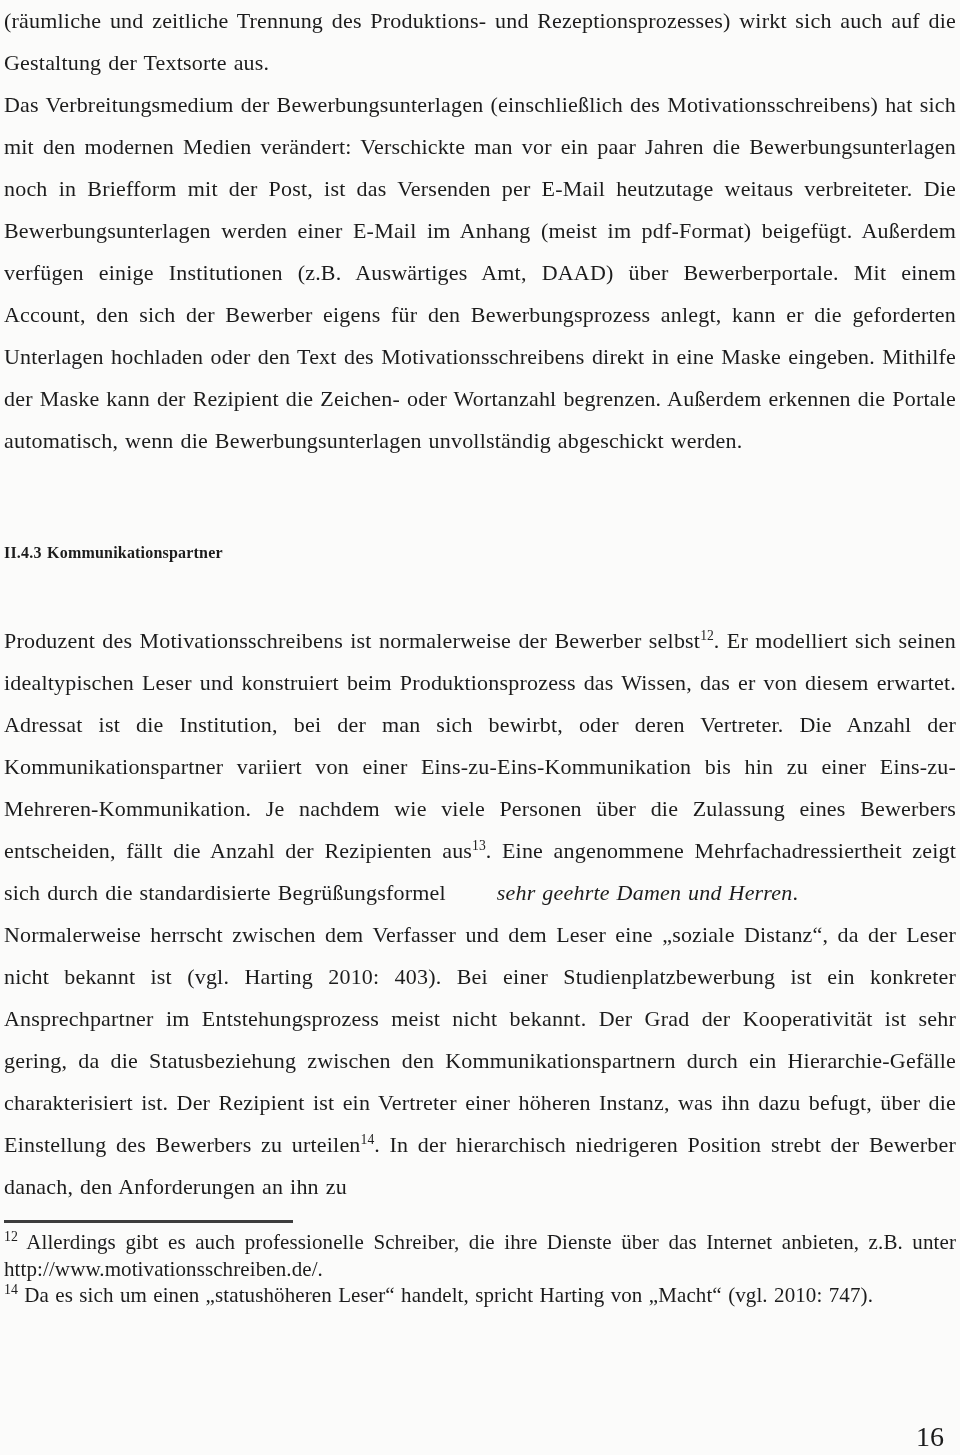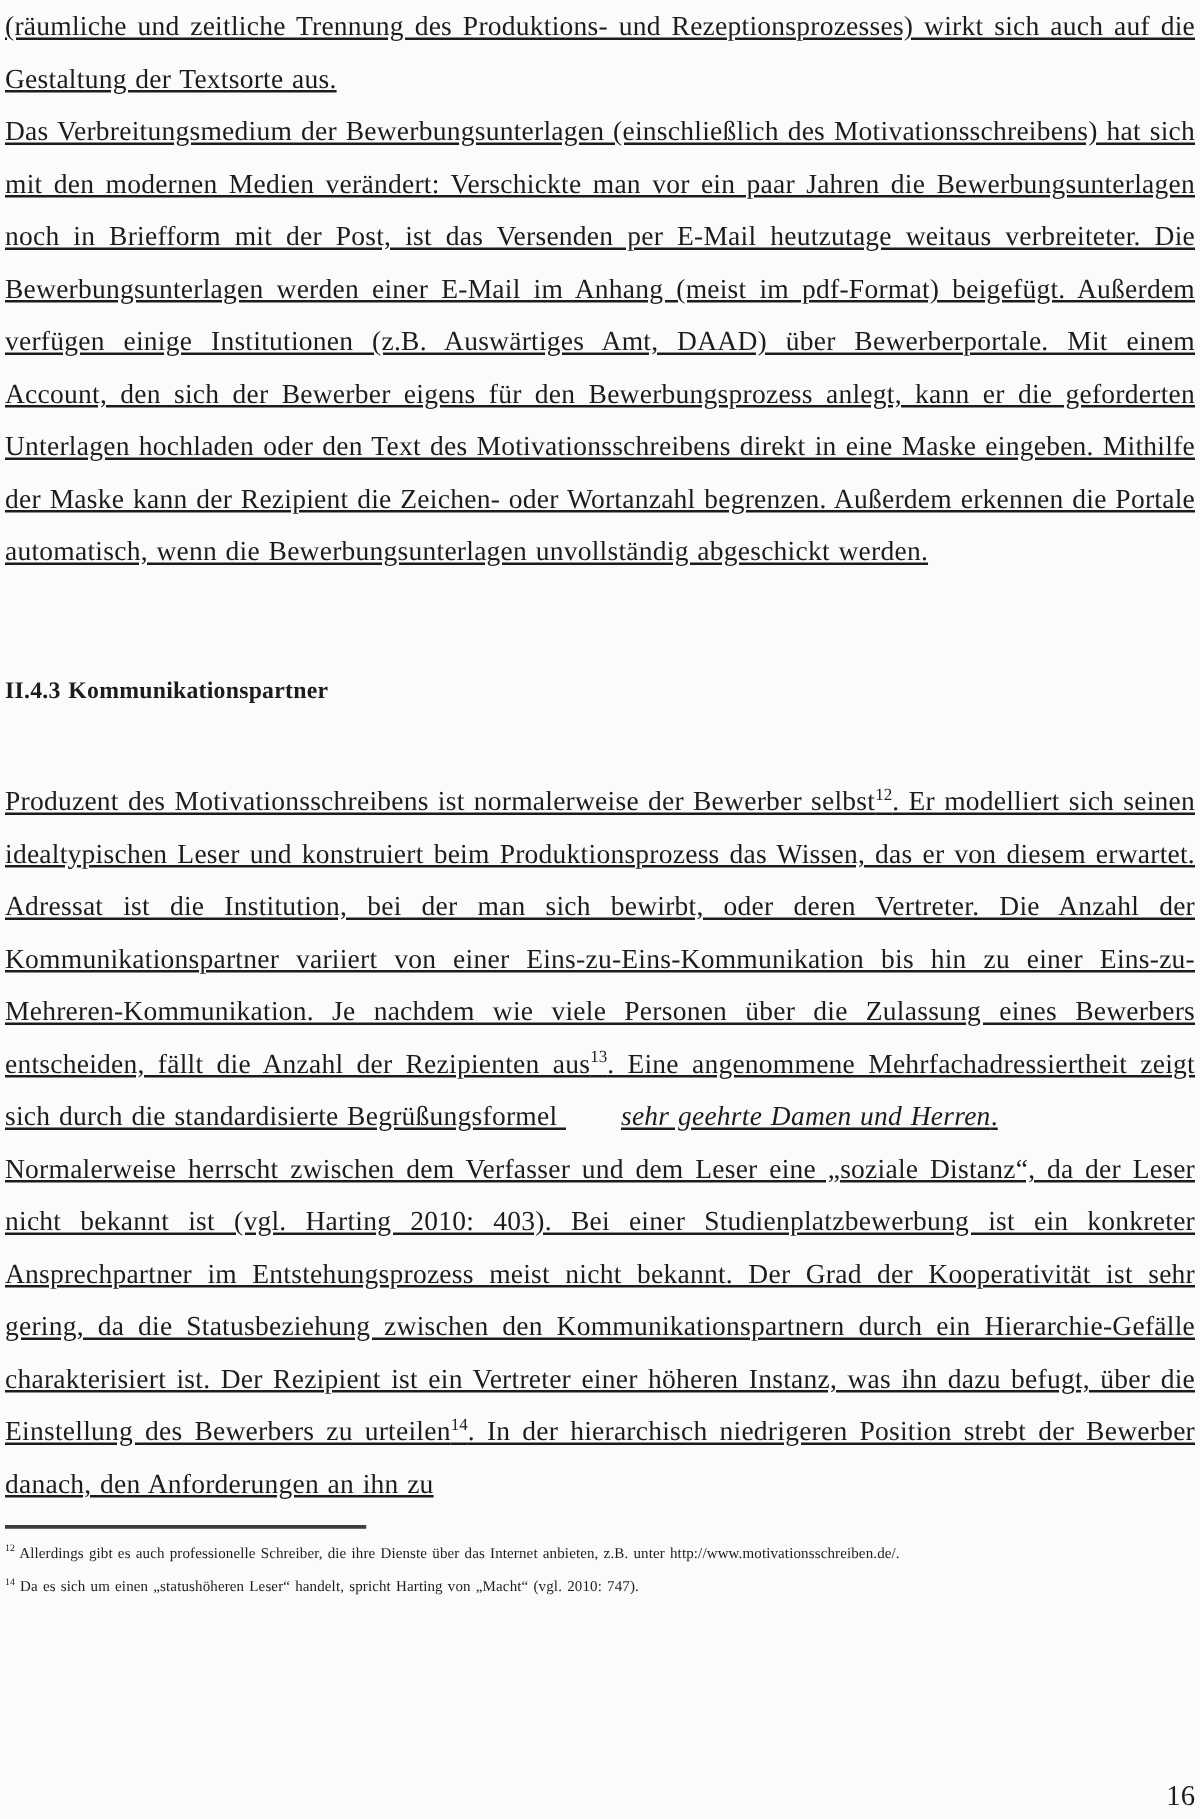--- a/index.html
+++ b/index.html
@@ -21,24 +21,23 @@
   .body-text {
     font-size: 22px;
     line-height: 42px;
     text-align: justify;
     letter-spacing: 0.2px;
     word-spacing: 1.2px;
     hyphens: auto;
   }
   .body-text p {
     margin: 0;
-    text-decoration: underline;
   }
   .section-heading {
-    font-size: 19px;
+    font-size: 16px;
     font-weight: bold;
     line-height: 30px;
     margin: 76px 0 52px 0;
     text-align: left;
     letter-spacing: 0.2px;
   }
   sup.fnref {
     font-size: 62%;
     line-height: 0;
     vertical-align: super;
@@ -48,37 +47,37 @@
     font-style: italic;
     margin-left: 44px;
   }
   .footnote-sep {
     width: 289px;
     border: 0;
     border-top: 3px solid #3d3d3d;
     margin: 12px 0 6px 0;
   }
   .footnotes {
-    font-size: 12px;
+    font-size: 21px;
     line-height: 26.5px;
     text-align: justify;
     letter-spacing: 0.1px;
     word-spacing: 1px;
   }
   .footnotes p {
     margin: 0;
   }
   .footnotes sup.fnref {
     font-size: 66%;
   }
   .page-number {
     position: absolute;
-    right: 4px;
+    right: 16px;
     top: 1424px;
-    font-size: 23px;
+    font-size: 28px;
     line-height: 26px;
   }
 </style>
 </head>
 <body>
 
 <div class="page">
 
   <main class="body-text">
 

